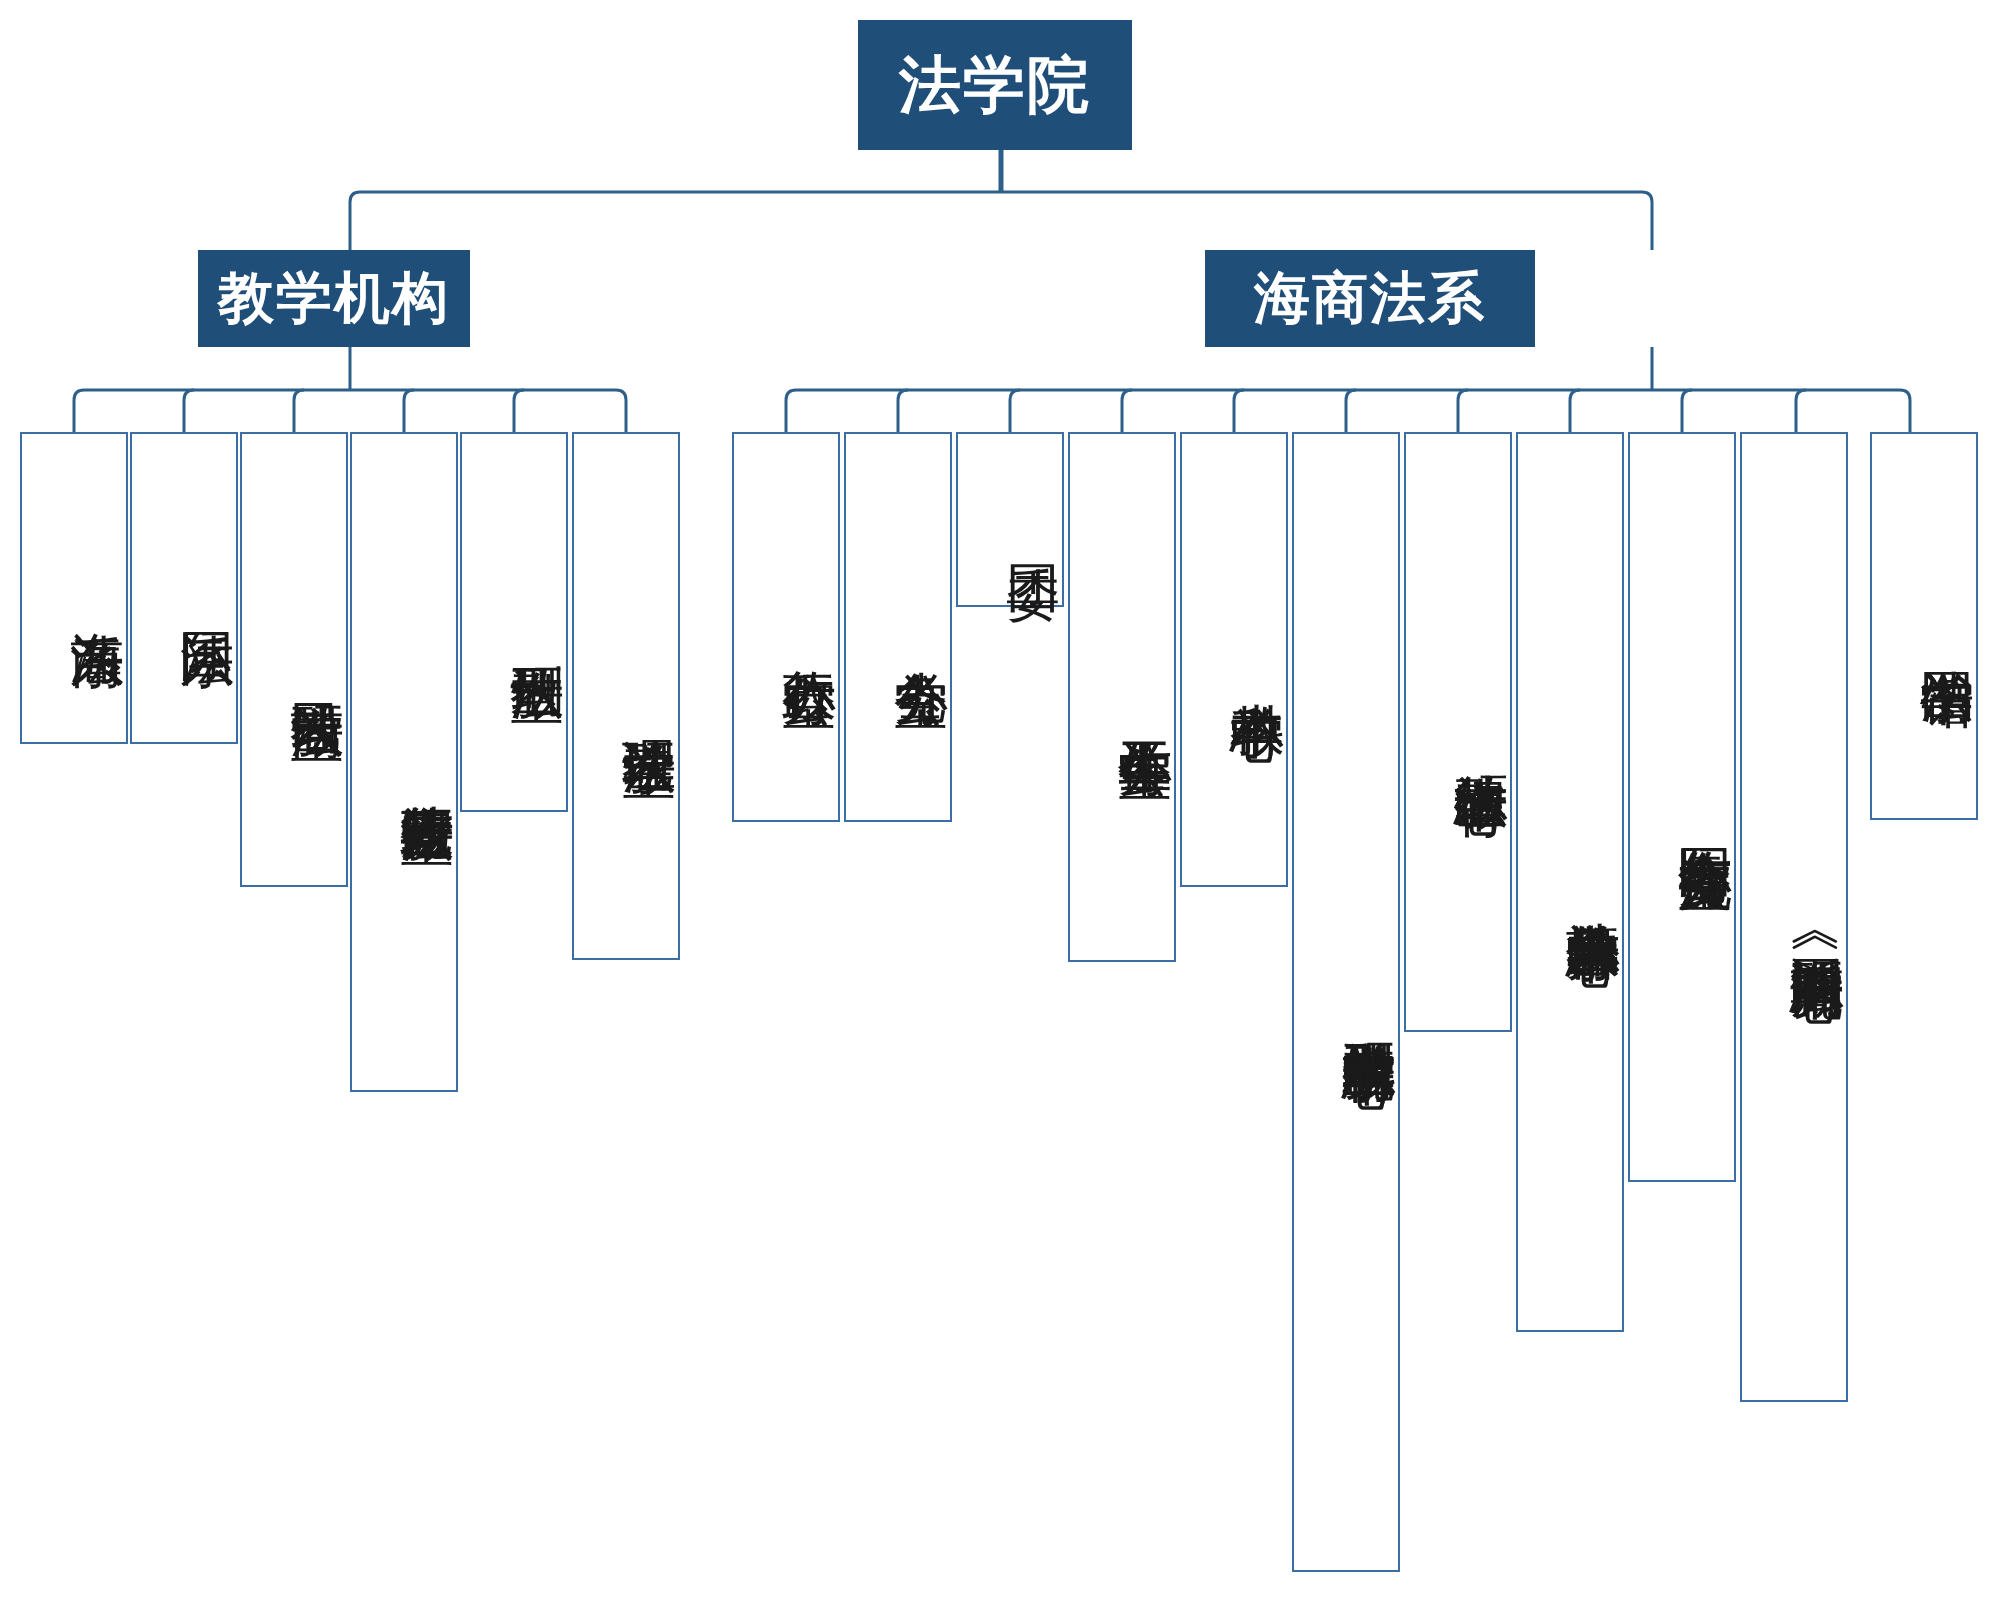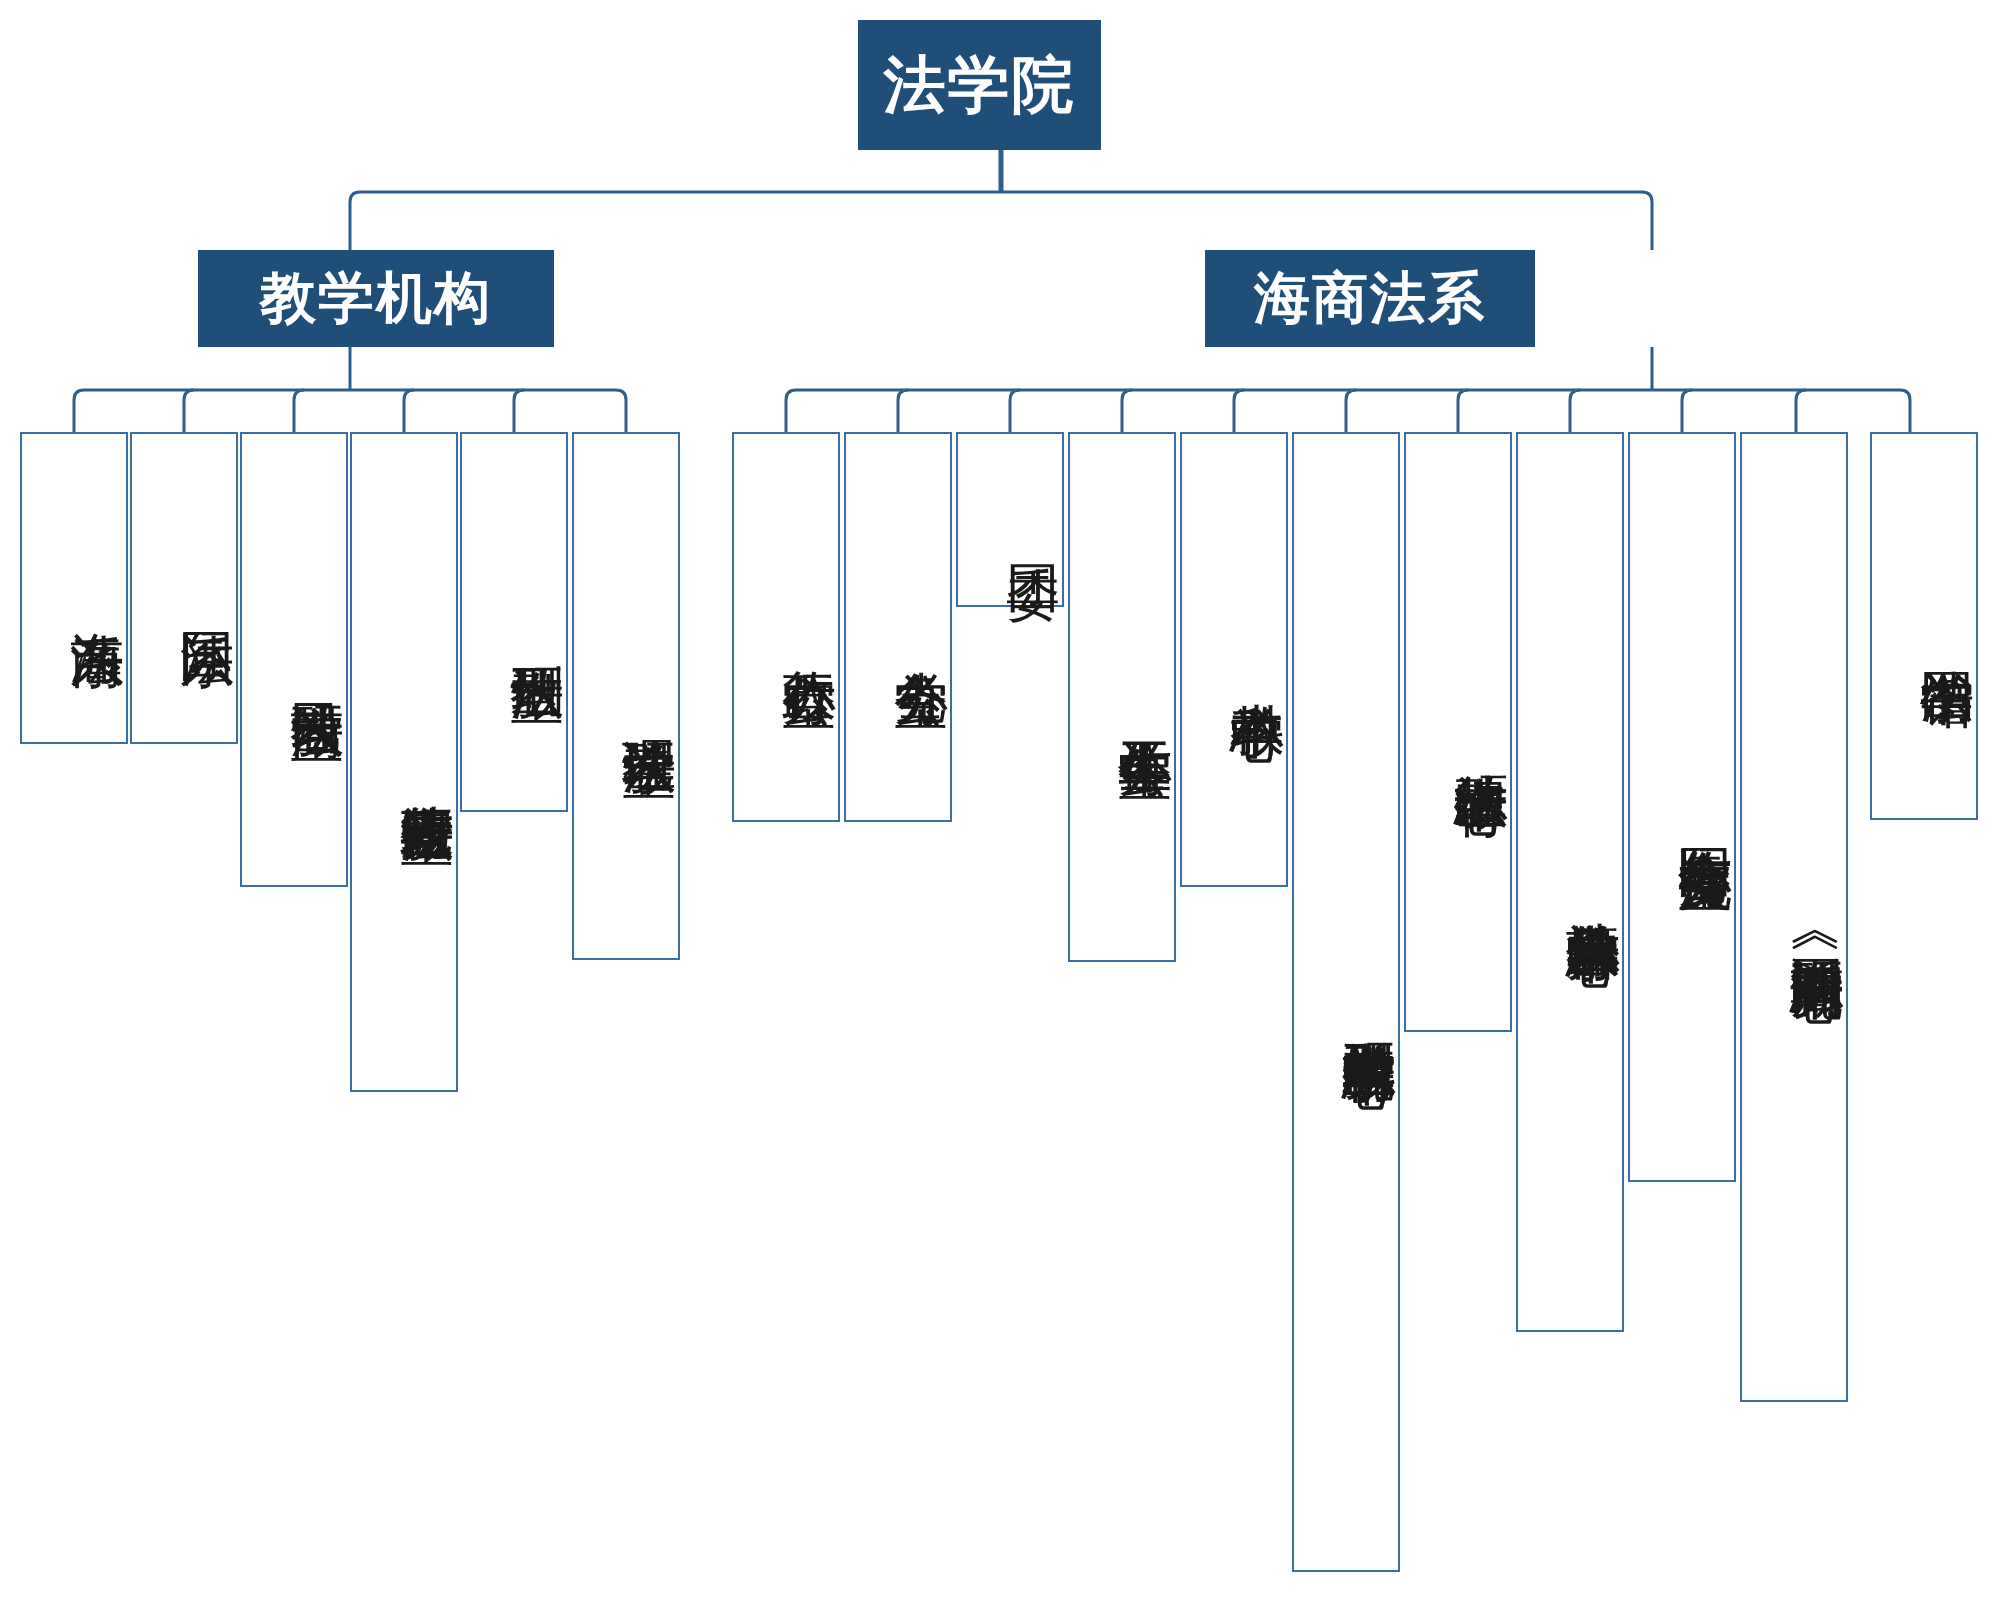--- a/index.html
+++ b/index.html
@@ -74,23 +74,23 @@
     <path d="M1010,432 L1010,400 Q1010,390 1020,390" fill="none" stroke="#2E5F8A" stroke-width="3"></path>
     <path d="M1122,432 L1122,400 Q1122,390 1132,390" fill="none" stroke="#2E5F8A" stroke-width="3"></path>
     <path d="M1234,432 L1234,400 Q1234,390 1244,390" fill="none" stroke="#2E5F8A" stroke-width="3"></path>
     <path d="M1346,432 L1346,400 Q1346,390 1356,390" fill="none" stroke="#2E5F8A" stroke-width="3"></path>
     <path d="M1458,432 L1458,400 Q1458,390 1468,390" fill="none" stroke="#2E5F8A" stroke-width="3"></path>
     <path d="M1570,432 L1570,400 Q1570,390 1580,390" fill="none" stroke="#2E5F8A" stroke-width="3"></path>
     <path d="M1682,432 L1682,400 Q1682,390 1692,390" fill="none" stroke="#2E5F8A" stroke-width="3"></path>
     <path d="M1796,432 L1796,400 Q1796,390 1806,390" fill="none" stroke="#2E5F8A" stroke-width="3"></path>
   </svg>
 
-  <div class="node filled root-node" style="left:858px;top:20px;width:243px;height:130px;font-family:Liberation Mono, monospace;">法学院</div>
+  <div class="node filled root-node" style="left:858px;top:20px;width:274px;height:130px;font-family:Liberation Mono, monospace;">法学院</div>
 
-  <div class="node filled branch-node" style="left:198px;top:250px;width:356px;height:97px;">教学机构</div>
+  <div class="node filled branch-node" style="left:198px;top:250px;width:272px;height:97px;">教学机构</div>
 
   <div class="node filled branch-node" style="left:1205px;top:250px;width:330px;height:97px;">海商法系</div>
 
   <div class="node leaf" style="left:20px;top:432px;width:108px;height:312px;">海商法系</div>
 
   <div class="node leaf" style="left:130px;top:432px;width:108px;height:312px;">国际法系</div>
 
   <div class="node leaf" style="left:240px;top:432px;width:108px;height:455px;">民商法教研室</div>
 
   <div class="node leaf" style="left:350px;top:432px;width:108px;height:660px;">宪法与行政法教研室</div>

